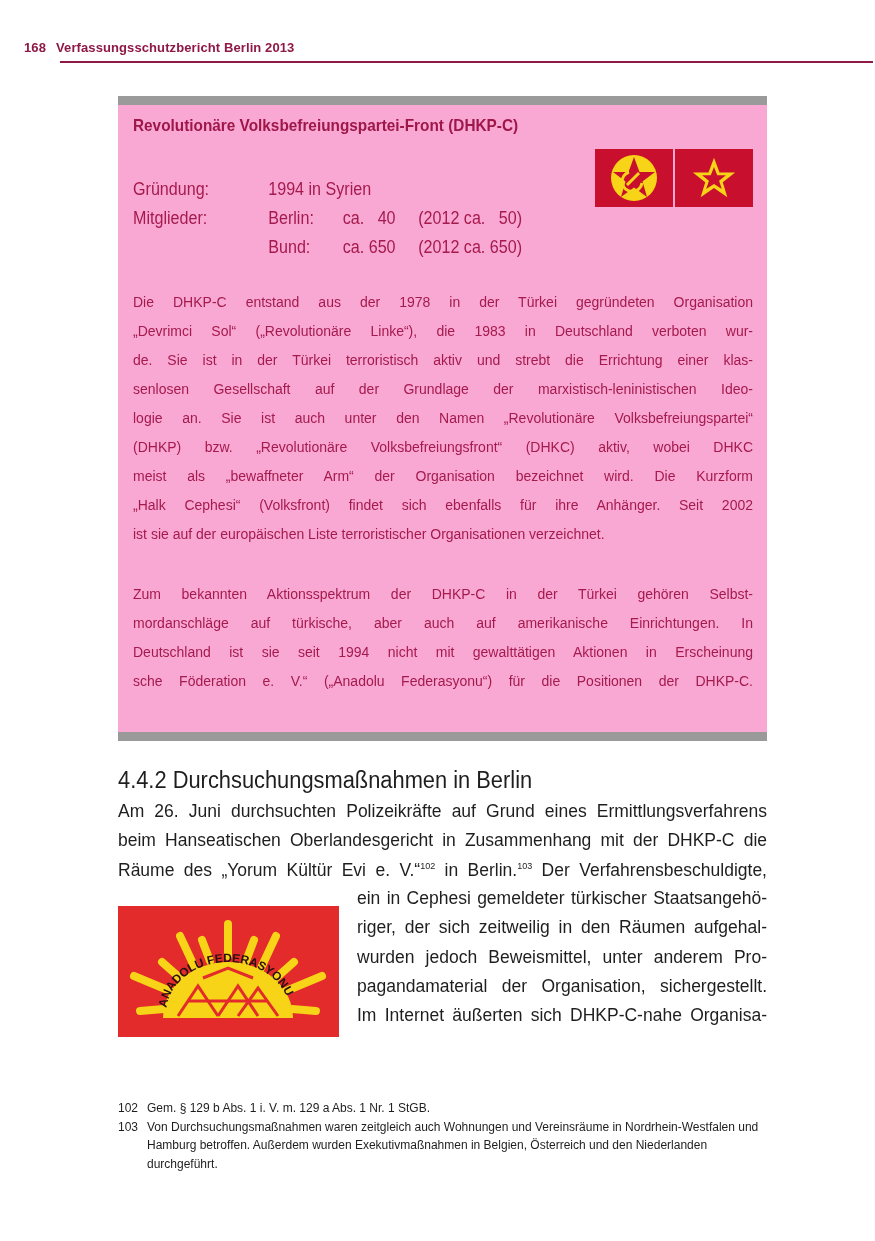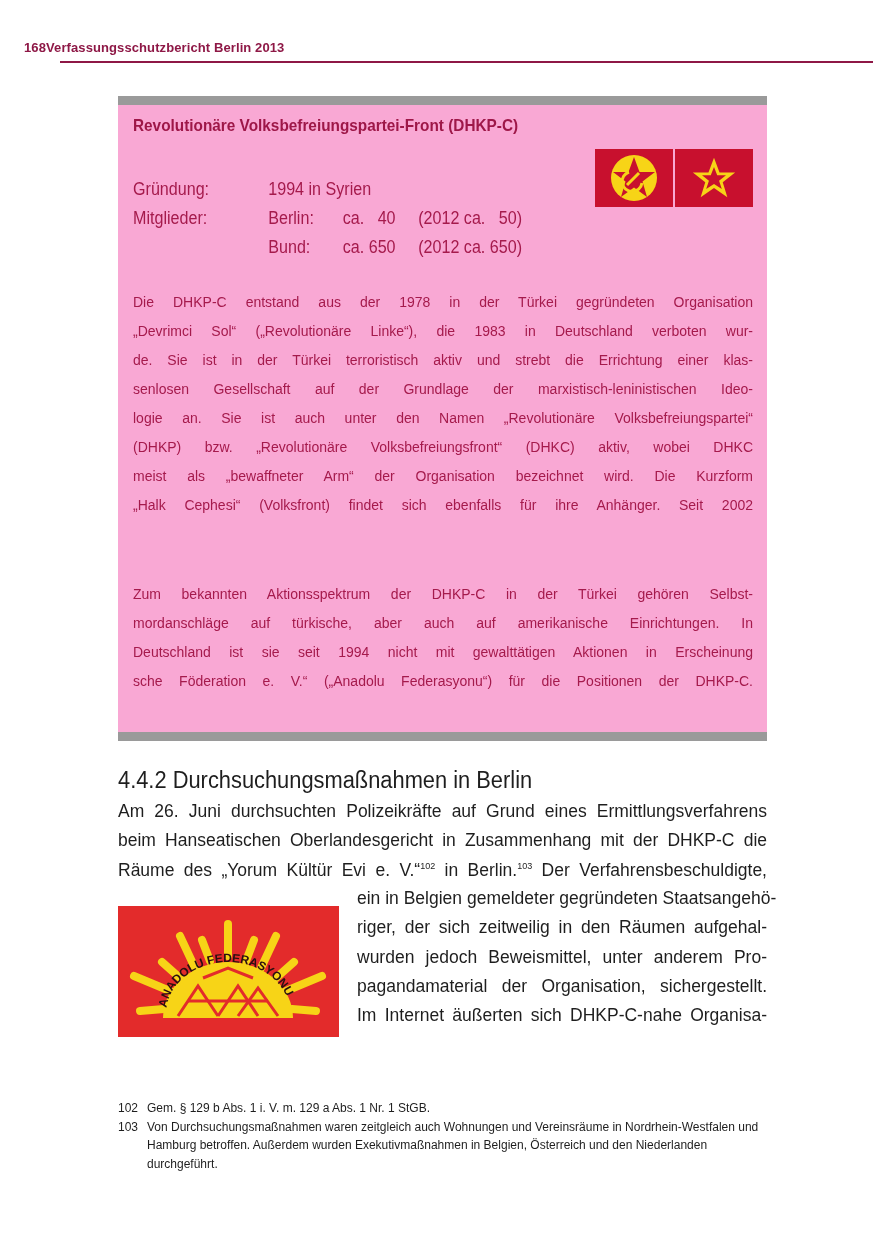--- a/index.html
+++ b/index.html
@@ -1,20 +1,20 @@
 <!DOCTYPE html>
 <html><head>
 <meta charset="utf-8">
 <style>
   html, body { margin:0; padding:0; background:#ffffff; }
   body { width:875px; height:1241px; position:relative; overflow:hidden;
          font-family:"Liberation Sans Narrow","Liberation Sans", sans-serif; color:#1e1e1e; }
   .header { position:absolute; left:24px; top:40px; font-family:"Liberation Sans", sans-serif;
             font-weight:bold; font-size:13px; color:#8e1846; letter-spacing:0.1px; }
-  .header .num { }
+  .header .num { margin-right:10px; }
   .header-rule { position:absolute; left:60px; right:2px; top:61px; height:2px; background:#8e1846; }
 
   .box { position:absolute; left:118px; top:96px; width:649px; height:645px; background:#f9a8d4; }
   .box .bar-top { position:absolute; left:0; top:0; width:100%; height:9px; background:#9a9a9a; }
   .box .bar-bot { position:absolute; left:0; bottom:0; width:100%; height:9px; background:#9a9a9a; }
   .box-title { position:absolute; left:15px; top:20px; font-family:"Liberation Sans", sans-serif;
                font-weight:bold; font-size:16.5px; color:#9e1748; transform:scaleX(0.93); transform-origin:left; white-space:nowrap; }
   .facts { position:absolute; left:15px; top:79px; font-size:17.5px; line-height:29px; color:#a51a4c;
            font-family:"Liberation Sans", sans-serif; transform:scaleX(0.92); transform-origin:left; }
   .facts .row { display:flex; white-space:nowrap; }
@@ -90,20 +90,21 @@
 
   <div class="para" style="top:192px">
     <span class="ln">Die DHKP-C entstand aus der 1978 in der Türkei gegründeten Organisation</span>
     <span class="ln">„Devrimci Sol“ („Revolutionäre Linke“), die 1983 in Deutschland verboten wur-</span>
     <span class="ln">de. Sie ist in der Türkei terroristisch aktiv und strebt die Errichtung einer klas-</span>
     <span class="ln">senlosen Gesellschaft auf der Grundlage der marxistisch-leninistischen Ideo-</span>
     <span class="ln">logie an. Sie ist auch unter den Namen „Revolutionäre Volksbefreiungspartei“</span>
     <span class="ln">(DHKP) bzw. „Revolutionäre Volksbefreiungsfront“ (DHKC) aktiv, wobei DHKC</span>
     <span class="ln">meist als „bewaffneter Arm“ der Organisation bezeichnet wird. Die Kurzform</span>
     <span class="ln">„Halk Cephesi“ (Volksfront) findet sich ebenfalls für ihre Anhänger. Seit 2002</span>
+    <span class="ln" style="text-align-last:left">ist sie auf der europäischen Liste terroristischer Organisationen verzeichnet.</span>
   </div>
 
   <div class="para" style="top:484px">
     <span class="ln">Zum bekannten Aktionsspektrum der DHKP-C in der Türkei gehören Selbst-</span>
     <span class="ln">mordanschläge auf türkische, aber auch auf amerikanische Einrichtungen. In</span>
     <span class="ln">Deutschland ist sie seit 1994 nicht mit gewalttätigen Aktionen in Erscheinung</span>
     <span class="ln">sche Föderation e. V.“ („Anadolu Federasyonu“) für die Positionen der DHKP-C.</span>
   </div>
 
   <div class="bar-bot"></div>
@@ -139,21 +140,21 @@
       <path d="M85 72 L110 62 L135 72"></path>
     </g>
     <path id="arc" d="M48 108 A62 52 0 0 1 172 108" fill="none"></path>
     <text font-family="Liberation Sans, sans-serif" font-weight="bold" font-size="12" fill="#2a1010">
       <textPath href="#arc" startOffset="6">ANADOLU FEDERASYONU</textPath>
     </text>
   </svg>
 </div>
 
 <div class="body-text" style="left:357px; top:884px; width:410px;">
-  <span class="ln">ein in Belgien gemeldeter gegründeten Staatsangehö-</span>
+  <span class="ln">ein in Cephesi gemeldeter türkischer Staatsangehö-</span>
   <span class="ln">riger, der sich zeitweilig in den Räumen aufgehal-</span>
   <span class="ln">wurden jedoch Beweismittel, unter anderem Pro-</span>
   <span class="ln">pagandamaterial der Organisation, sichergestellt.</span>
   <span class="ln">Im Internet äußerten sich DHKP-C-nahe Organisa-</span>
 </div>
 
 <div class="footnotes">
   <div class="fn">
     <span class="n">102</span>
     <span class="t">Gem. § 129 b Abs. 1 i. V. m. 129 a Abs. 1 Nr. 1 StGB.</span>

